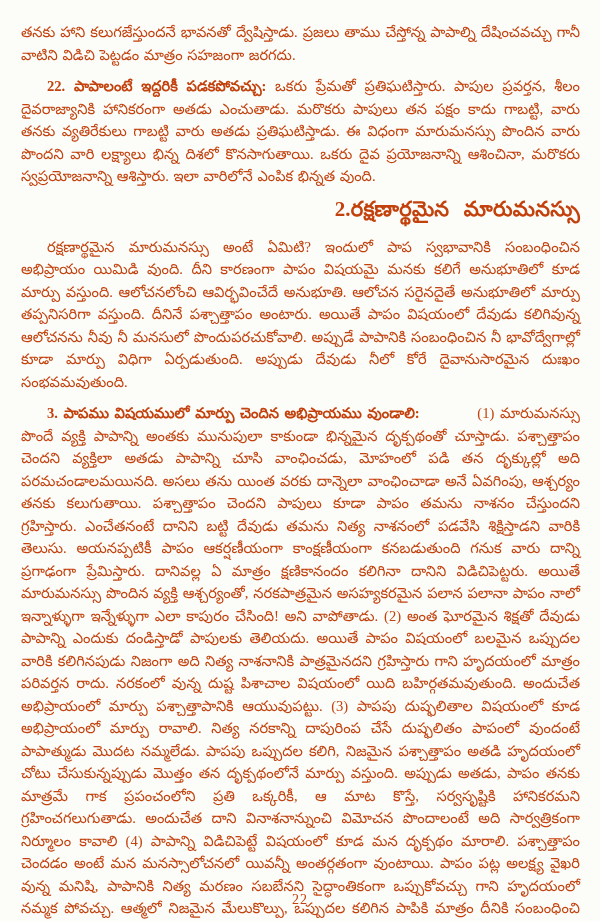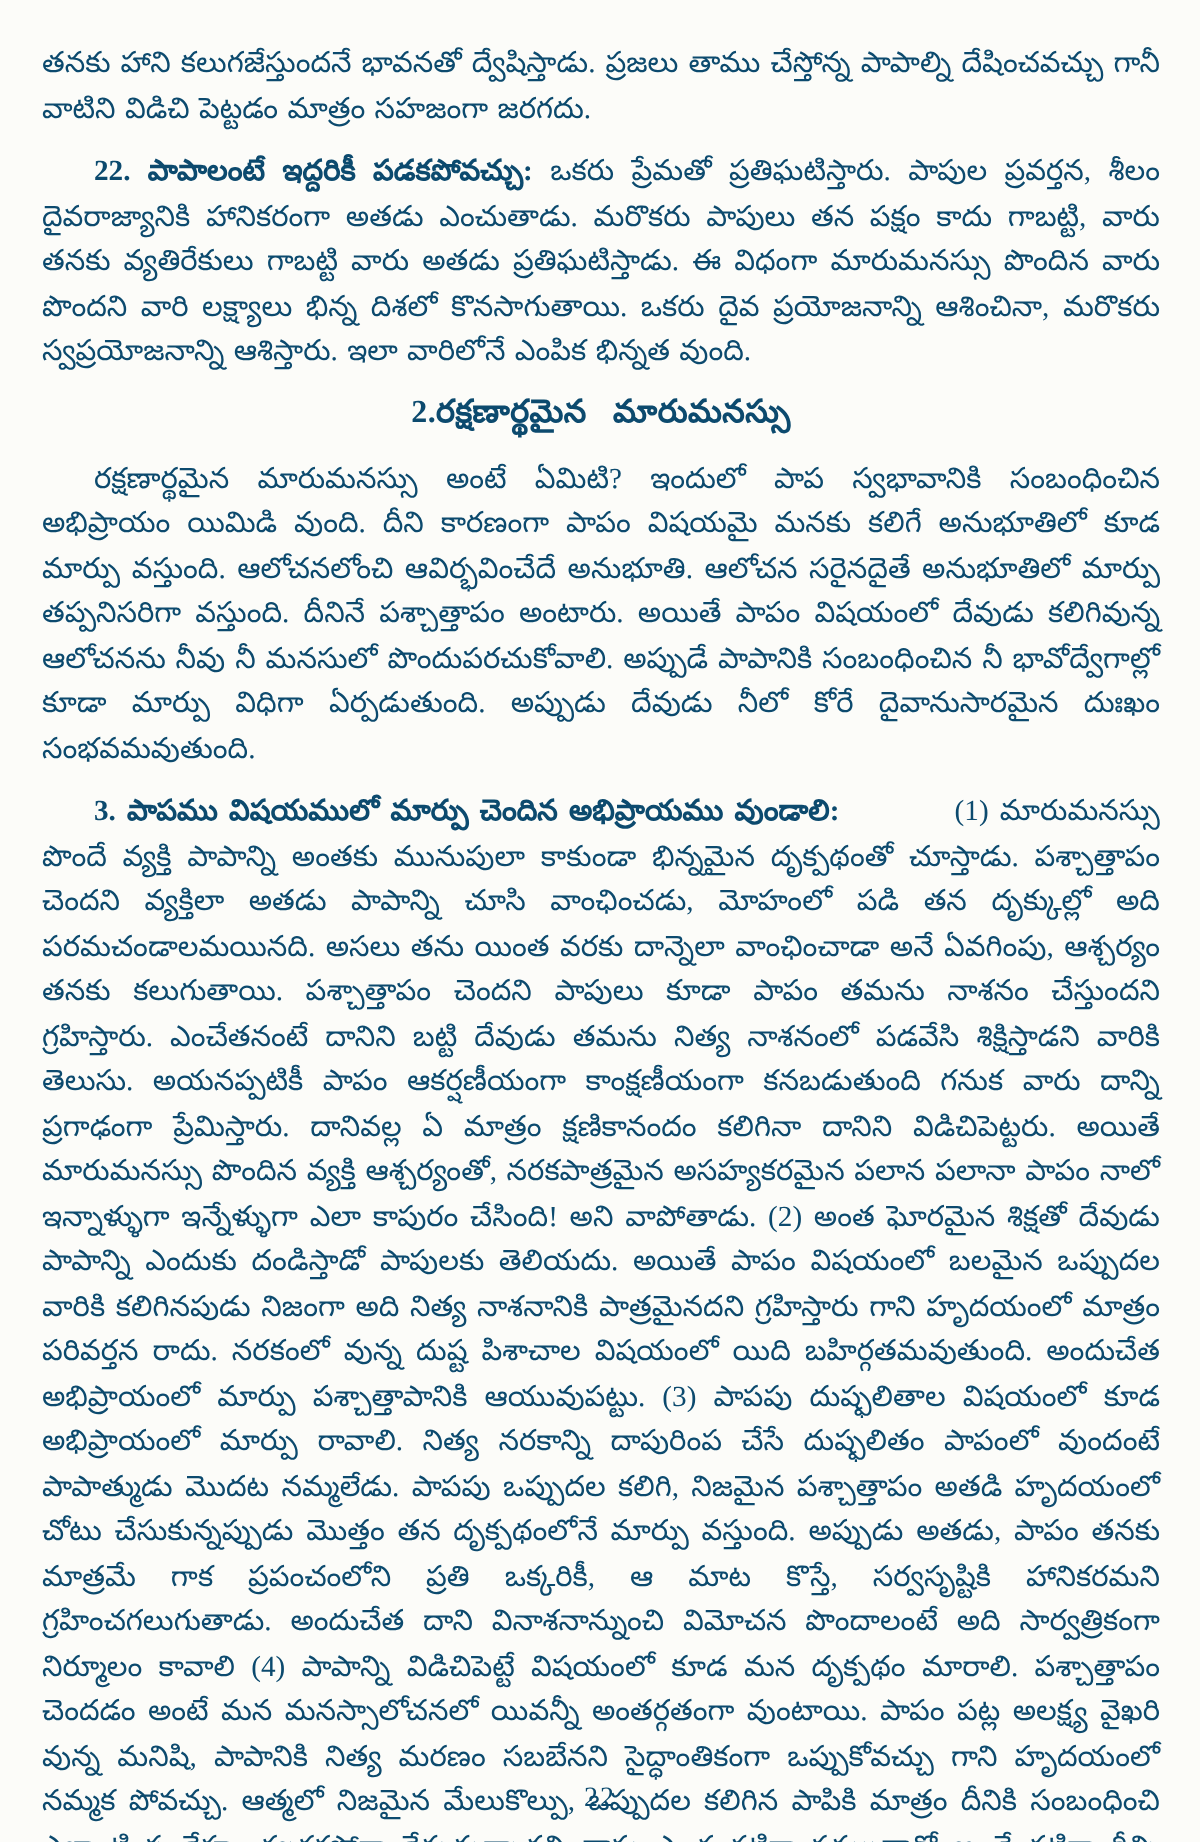--- a/index.html
+++ b/index.html
@@ -1,21 +1,21 @@
 <!DOCTYPE html>
 <html lang="te"><head>
 <meta charset="utf-8">
 <style>
   html, body { margin: 0; padding: 0; }
   .page {
     position: relative;
     width: 600px;
     height: 921px;
     background: #fcfcf9;
-    color: #0c4a6e;
+    color: #c2410c;
     font-family: "Liberation Serif", "DejaVu Serif", serif;
     overflow: hidden;
     box-sizing: border-box;
   }
   .text-block {
     position: absolute;
     left: 21px;
     right: 20px;
     top: 21px;
   }
@@ -25,22 +25,22 @@
     line-height: 22.5px;
     text-align: justify;
     text-indent: 26px;
     word-spacing: 1px;
   }
   .para.continuation-top { text-indent: 0; }
   .lead { font-weight: bold; margin-top: 12px; }
   .lead-gap { display: inline-block; width: 52px; }
   .section-heading {
     margin: 5px 0 10px 0;
-    text-align: center;
-    font-size: 16px;
+    text-align: right;
+    font-size: 21px;
     font-weight: bold;
     word-spacing: 9px;
     letter-spacing: 0.2px;
   }
   .page-number {
     position: absolute;
     left: 0;
     right: 0;
     bottom: 13px;
     text-align: center;

